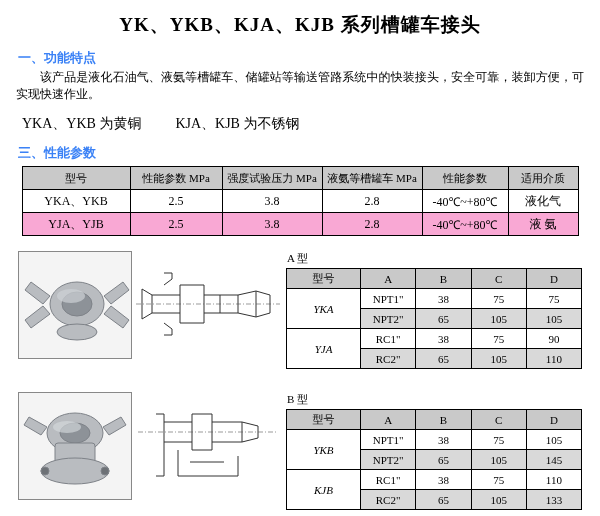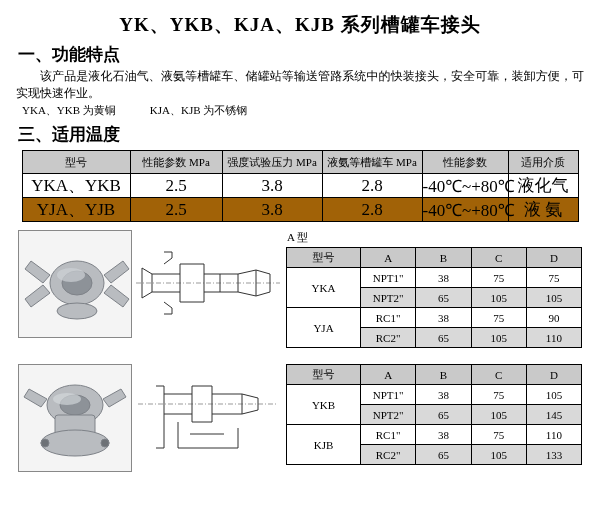--- a/index.html
+++ b/index.html
@@ -16,67 +16,67 @@
   .title{
     text-align:center;
     font-size:19px;
     font-weight:bold;
     letter-spacing:1px;
     padding-top:12px;
     font-family:"Liberation Serif", serif;
   }
 
   .sec-head{
-    color:#000000;
+    color:#3b82f6;
     font-weight:bold;
-    font-size:17px;
-    margin:5px 0 2px 18px;
+    font-size:13px;
+    margin:11px 0 2px 18px;
   }
   .body-text{
     font-size:12px;
     line-height:17px;
     margin:0 16px 0 16px;
     text-align:justify;
   }
   .indent{text-indent:24px;}
   .mat-line{
-    font-size:11px;
+    font-size:14px;
     margin-left:22px;
-    margin-top:1px;
+    margin-top:12px;
   }
   .mat-line span.gap{display:inline-block;width:34px;}
 
   
   table.perf{
     border-collapse:collapse;
     margin:4px auto 0 auto;
     width:556px;
     table-layout:fixed;
   }
   table.perf th, table.perf td{
     border:1px solid #000;
     text-align:center;
-    font-size:17px;
+    font-size:12px;
     height:22px;
     padding:0;
   }
   table.perf thead th{
     background:#c9c9c9;
     font-weight:normal;
     font-size:11px;
   }
   table.perf tbody tr.alt td{
-    background:#a16207;
+    background:#f9a8d4;
   }
 
   
   .dims-area{position:relative;margin-top:6px;}
   .row-block{
     display:flex;
-    margin:8px 0 0 18px;
+    margin:15px 0 0 18px;
     align-items:flex-start;
   }
   .photo{
     width:112px;height:106px;
     border:1px solid #888;
     background:#f2f2f2;
     position:relative;
     overflow:hidden;
     flex:0 0 auto;
   }
@@ -106,21 +106,21 @@
     border:1px solid #000;
     text-align:center;
     font-size:11px;
     height:19px;
     padding:0;
   }
   table.dims thead th{
     background:#c9c9c9;
     font-weight:normal;
   }
-  table.dims td.model{width:74px;}
+  table.dims td.model{width:74px;font-style:italic;}
   table.dims tr.shade td{background:#d9d9d9;}
 
   .blk-gap{height:8px;}
 
   
   svg{display:block;}
 </style>
 </head>
 <body>
 
@@ -128,21 +128,21 @@
 
   <div class="title">YK、YKB、KJA、KJB 系列槽罐车接头</div>
 
   <div class="sec-head">一、功能特点</div>
   <div class="body-text indent">该产品是液化石油气、液氨等槽罐车、储罐站等输送管路系统中的快装接头，安全可靠，装卸方便，可实现快速作业。</div>
 
   <div class="mat-line">
     <span>YKA、YKB 为黄铜</span><span class="gap"></span><span>KJA、KJB 为不锈钢</span>
   </div>
 
-  <div class="sec-head">三、适用温度</div>
+  <div class="sec-head">三、性能参数</div>
 
   <table class="perf">
     <colgroup>
       <col style="width:108px">
         <col style="width:92px">
         <col style="width:100px">
       <col style="width:100px">
         <col style="width:86px">
         <col style="width:70px">
     </colgroup>
@@ -306,20 +306,21 @@
             <line x1="58" y1="30" x2="58" y2="50"></line>
             <line x1="78" y1="30" x2="78" y2="50"></line>
           </g>
           <g stroke="#555" stroke-width="0.6" stroke-dasharray="5 2 1 2">
             <line x1="4" y1="40" x2="144" y2="40"></line>
           </g>
         </svg>
       </div>
 
       <div class="dim-tbl-wrap">
+        <div class="type-label">B 型</div>
         <table class="dims">
           <colgroup>
               <col style="width:74px">
               <col>
               <col>
               <col>
               <col>
             </colgroup>
           <thead>
             <tr>

